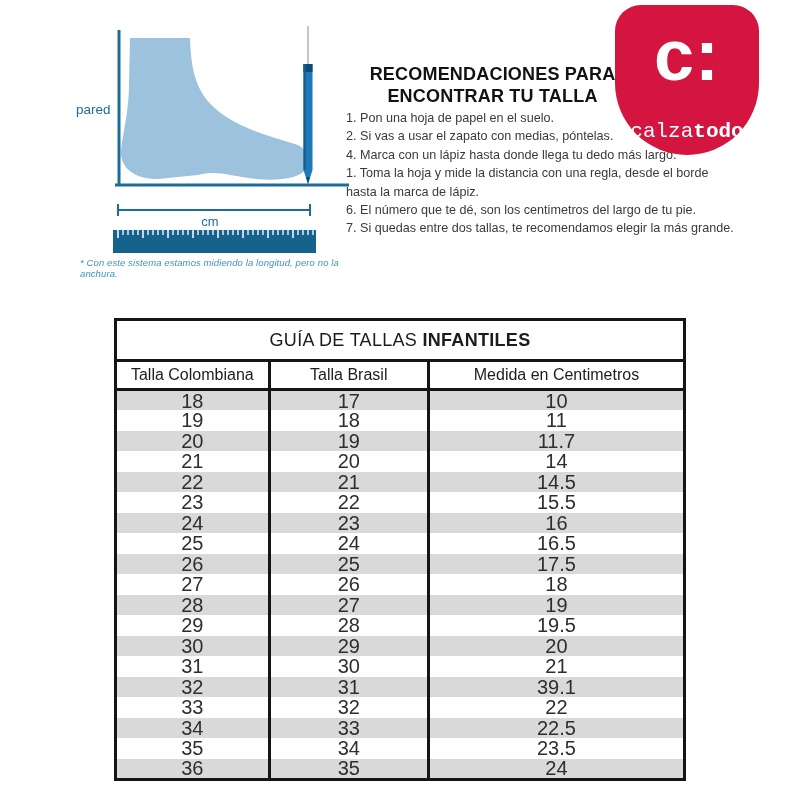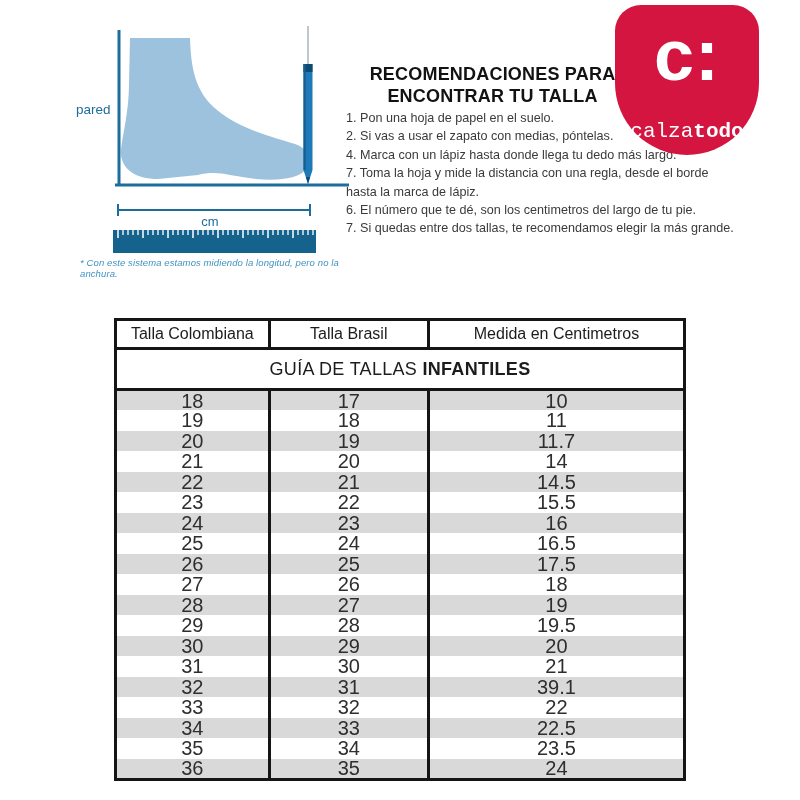--- a/index.html
+++ b/index.html
@@ -111,47 +111,47 @@
 
   <div class="steps">
 
       <div class="step">1. Pon una hoja de papel en el suelo.</div>
 
       <div class="step">2. Si vas a usar el zapato con medias, póntelas.</div>
 
 
       <div class="step">4. Marca con un lápiz hasta donde llega tu dedo más largo.</div>
 
-      <div class="step">7. Toma la hoja y mide la distancia con una regla, desde el borde hasta la marca de lápiz.</div>
+      <div class="step">1. Toma la hoja y mide la distancia con una regla, desde el borde hasta la marca de lápiz.</div>
 
       <div class="step">6. El número que te dé, son los centimetros del largo de tu pie.</div>
 
       <div class="step">7. Si quedas entre dos tallas, te recomendamos elegir la más grande.</div>
     </div>
 
   <div class="logo">
     <div class="logo-monogram">c:</div>
     <div class="logo-wordmark"><span>calza</span><span class="bold">todo</span></div>
   </div>
 
   <table class="size-table">
     <colgroup>
         <col class="c1">
         <col class="c2">
         <col class="c3">
       </colgroup>
     <thead>
       <tr>
+        <th class="title-cell" colspan="3"><span>GUÍA DE TALLAS </span><span class="bold">INFANTILES</span></th>
+      </tr>
+      <tr>
         <th class="col-header">Talla Colombiana</th>
         <th class="col-header">Talla Brasil</th>
         <th class="col-header">Medida en Centimetros</th>
       </tr>
-      <tr>
-        <th class="title-cell" colspan="3"><span>GUÍA DE TALLAS </span><span class="bold">INFANTILES</span></th>
-      </tr>
     </thead>
     <tbody>
 
         <tr>
           <td>18</td>
           <td>17</td>
           <td>10</td>
         </tr>
 
         <tr>

